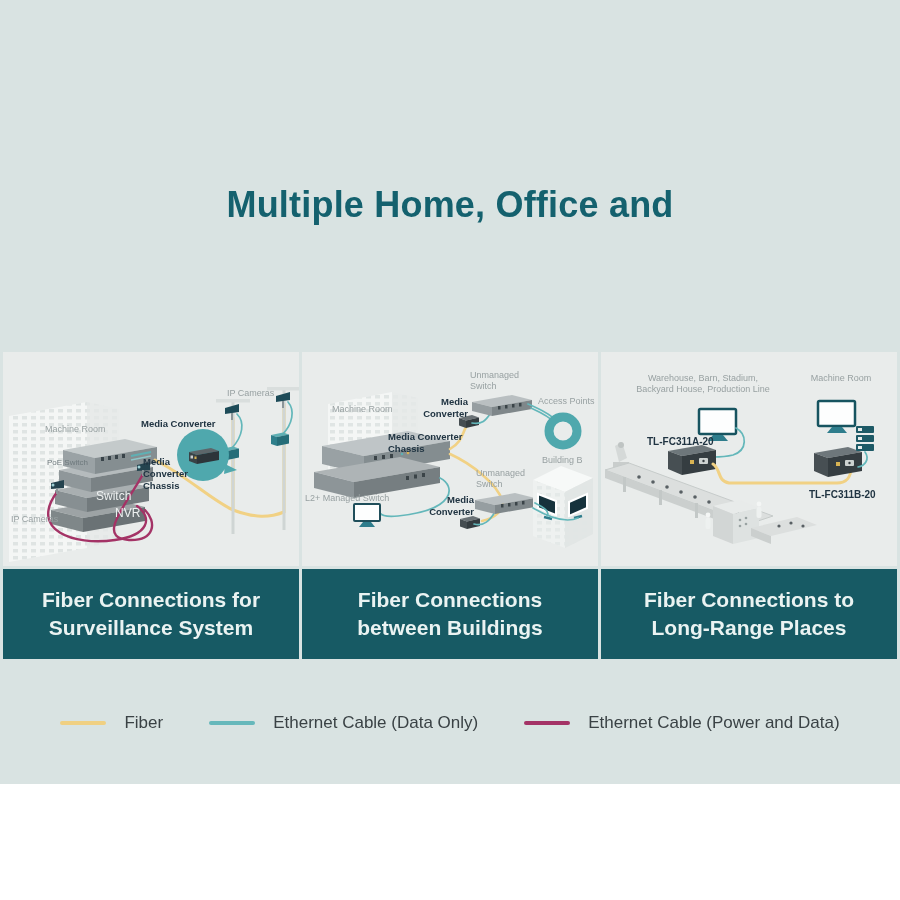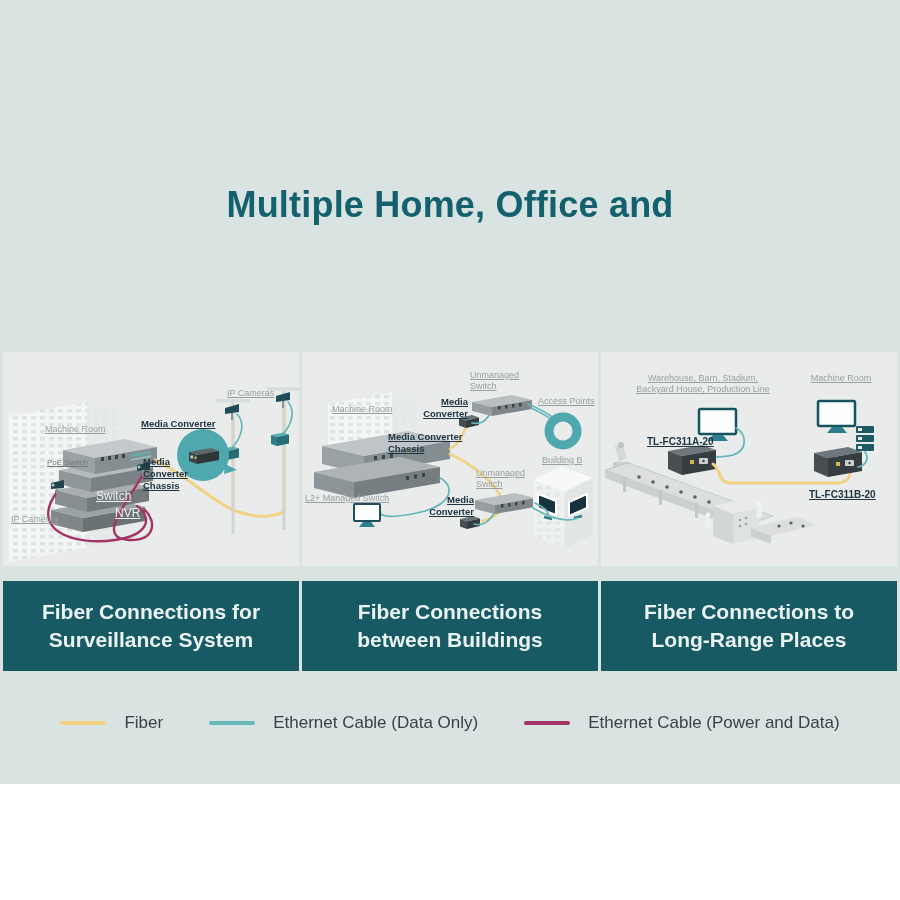--- a/index.html
+++ b/index.html
@@ -5,24 +5,24 @@
   html,body{margin:0;padding:0;}
   body{font-family:"Liberation Sans",sans-serif;}
   .page{position:relative;width:900px;height:784px;background:#d9e3e2;overflow:hidden;}
   .title{position:absolute;top:158px;left:0;right:0;text-align:center;
          font-size:36px;font-weight:bold;line-height:46px;letter-spacing:.2px;}
   .title span{display:block;}
   .strip{position:absolute;top:352px;left:0;width:900px;}
   .row{display:flex;gap:3px;padding:0 3px;}
   .art{position:relative;width:296px;height:214px;background:#e9eceb;}
   .art svg{position:absolute;left:0;top:0;}
-  .captions{margin-top:15px;}
+  .captions{margin-top:3px;}
   .caption{width:296px;height:90px;display:flex;flex-direction:column;justify-content:center;
            text-align:center;color:#eaf3f2;font-weight:bold;font-size:21px;line-height:28px;}
-  .lbl{position:absolute;font-size:9px;line-height:11px;color:#98a1a2;white-space:nowrap;text-decoration:underline;}
+  .lbl{position:absolute;font-size:9px;line-height:11px;color:#98a1a2;white-space:nowrap;}
   .lbl.wrap{white-space:normal;}
   .lbl.dark{color:#203442;font-weight:bold;font-size:9.5px;line-height:12px;}
   .lbl.lite{color:#eef1f1;font-size:12px;}
   .lbl.mid{color:#6e797d;font-size:8px;}
   .lbl.ctr{text-align:center;}
   .lbl.rt{text-align:right;}
   .legend{position:absolute;top:713px;left:0;width:900px;display:flex;justify-content:center;
           align-items:center;gap:46px;}
   .legend-item{display:flex;align-items:center;gap:18px;}
   .swatch{width:46px;height:4px;border-radius:2px;display:inline-block;}

